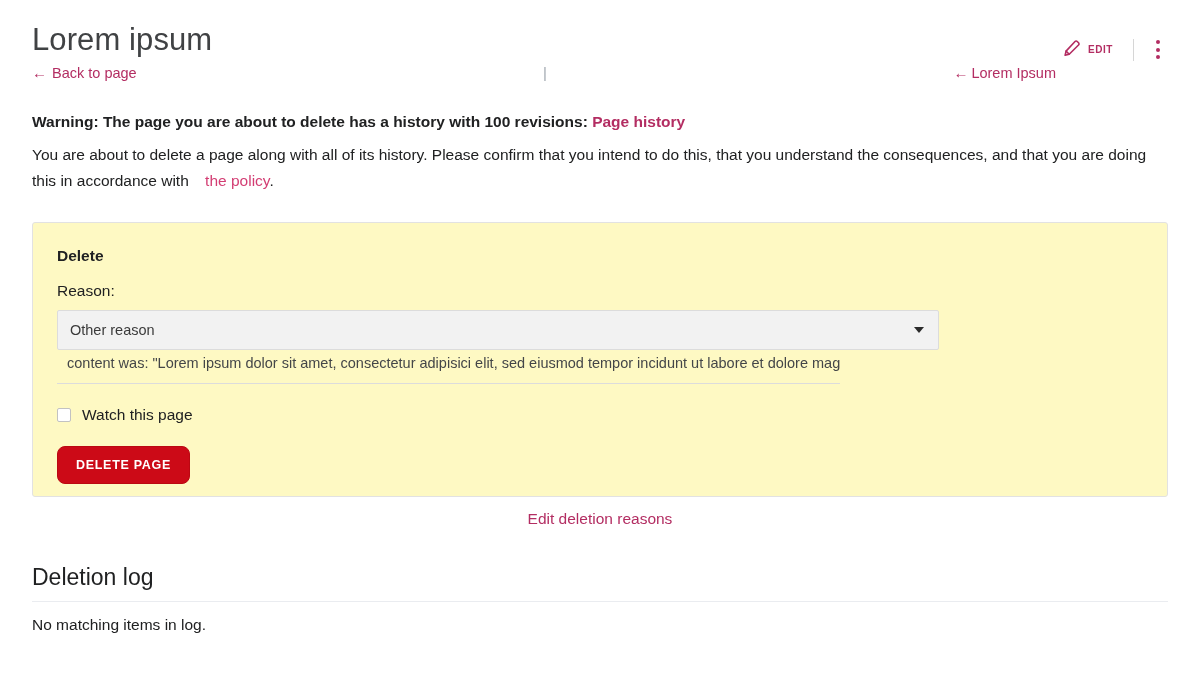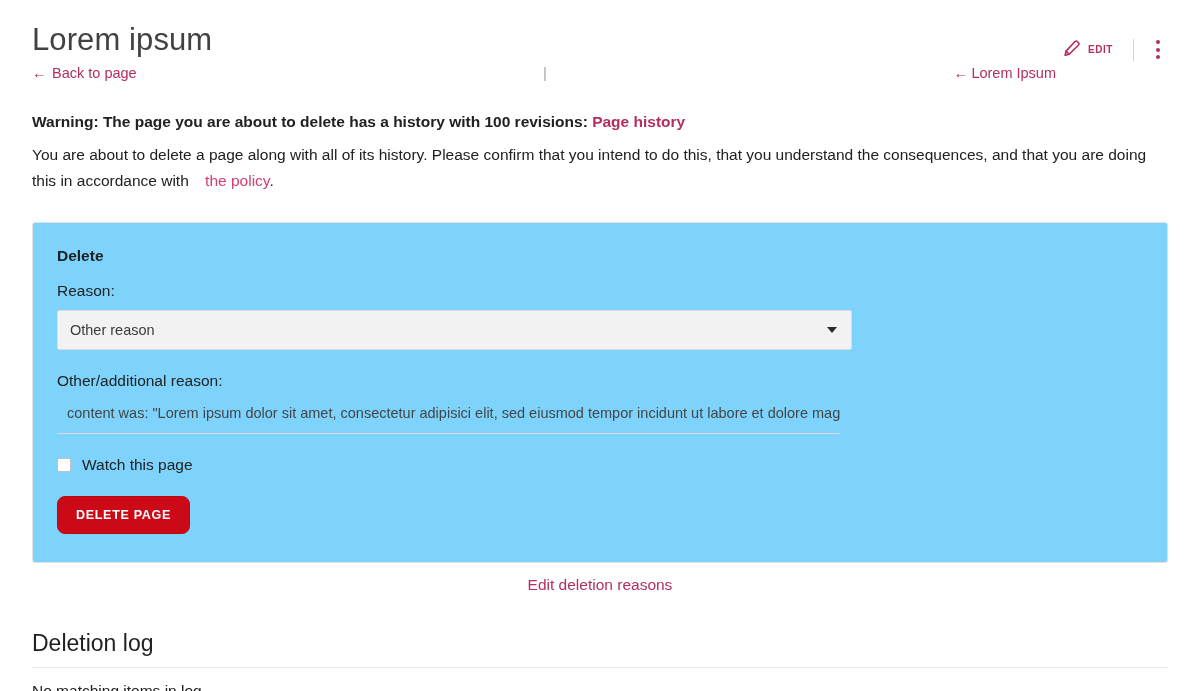--- a/index.html
+++ b/index.html
@@ -139,39 +139,39 @@
     color: #d33d73;
     text-decoration: none;
     margin-left: 12px;
   }
 
   
   .delete-card {
     margin-top: 29px;
     border: 1px solid #e2e2e2;
     border-radius: 3px;
-    padding: 24px 24px 28px 24px;
-    background: #7dd3fc;
+    padding: 24px 24px 12px 24px;
+    background: #fef9c3;
   }
   .card-heading {
     font-size: 15.5px;
     font-weight: 700;
     color: #202122;
     margin: 0 0 16px 0;
   }
   .field-label {
     font-size: 15.5px;
     color: #202122;
     margin-bottom: 9px;
     line-height: 1.3;
   }
 
   .select-wrap {
     position: relative;
-    width: 795px;
+    width: 882px;
     height: 40px;
     background: #f2f2f2;
     border: 1px solid #dcdcdc;
     border-radius: 2px;
     display: flex;
     align-items: center;
     cursor: pointer;
   }
   .select-value {
     font-size: 14.5px;
@@ -322,21 +322,20 @@
   <div class="delete-card">
     <div class="card-heading">Delete</div>
 
     <div class="field-label">Reason:</div>
 
     <div class="select-wrap">
       <span class="select-value">Other reason</span>
       <span class="select-caret"></span>
     </div>
 
-    <div class="field-label label-gap">Other/additional reason:</div>
 
     <input class="text-input" type="text" value="content was: &quot;Lorem ipsum dolor sit amet, consectetur adipisici elit, sed eiusmod tempor incidunt ut labore et dolore mag" style="">
 
     <div class="checkbox-row">
       <span class="cb"></span>
       <span class="cb-label">Watch this page</span>
     </div>
 
     <button class="delete-btn">DELETE PAGE</button>
   </div>

